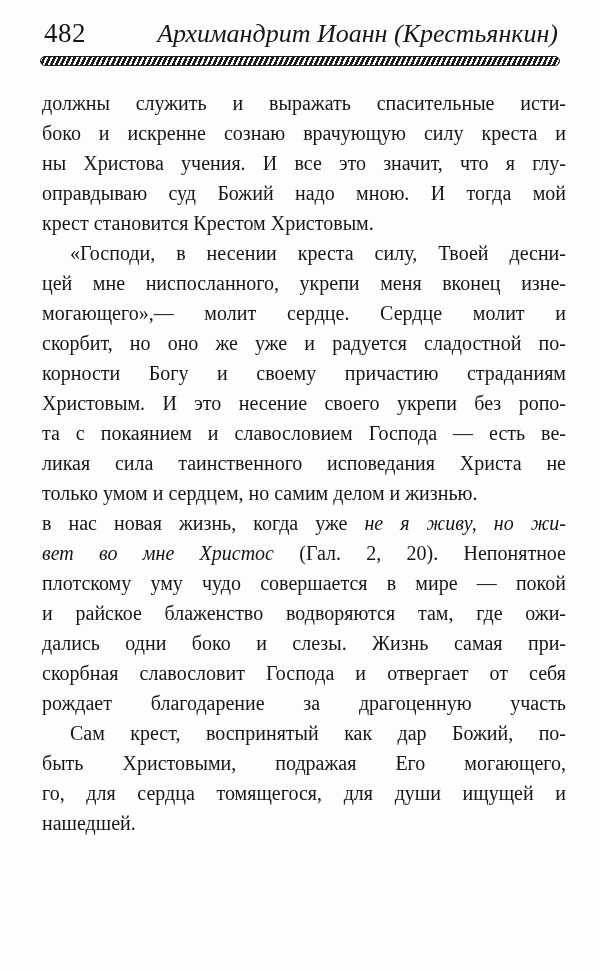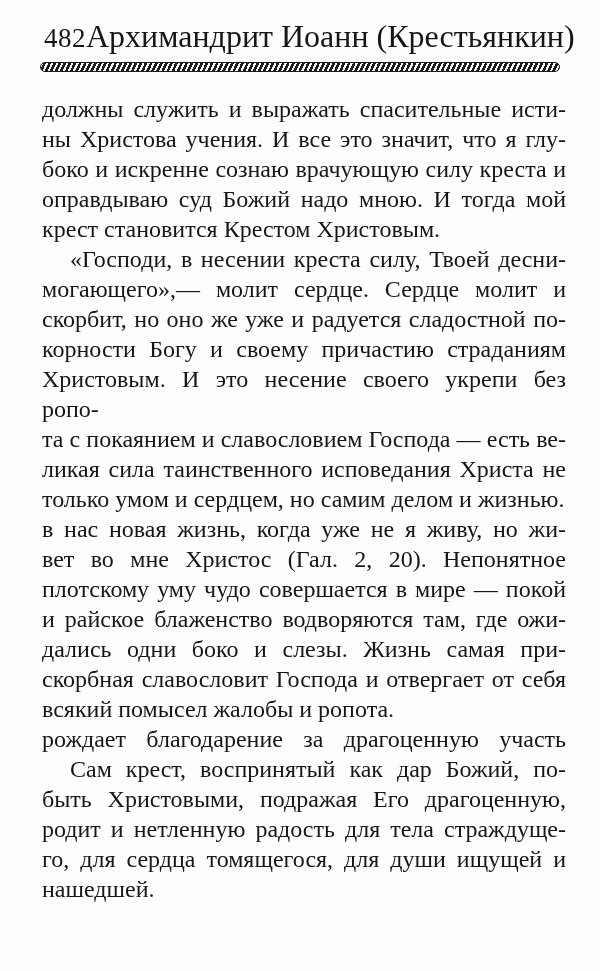--- a/index.html
+++ b/index.html
@@ -22,85 +22,86 @@
     display: flex;
     justify-content: space-between;
     align-items: baseline;
     padding: 18px 42px 0 44px;
   }
   .page-number {
     font-size: 27px;
     letter-spacing: 0.5px;
   }
   .running-title {
-    font-size: 32px;
+    font-style: italic;
+    font-size: 26px;
     white-space: nowrap;
   }
   .header-rule {
     height: 8px;
     margin: 7px 40px 0 40px;
     border: 1px solid #1c1c1c;
     border-radius: 5px;
     background: repeating-linear-gradient(
       115deg,
       #ffffff 0px, #ffffff 2px,
       #1c1c1c 2px, #1c1c1c 4.6px
     );
   }
   .body-text {
     padding: 22px 34px 0 42px;
-    font-size: 24px;
+    font-size: 20px;
     line-height: 30px;
   }
   .line {
     text-align: justify;
     text-align-last: justify;
     white-space: normal;
   }
   .line.last {
     text-align-last: left;
   }
   .line.indent {
     padding-left: 28px;
   }
   .italic {
+    font-style: italic;
   }
 </style>
 </head>
 <body>
 
 <div class="page">
   <div class="header-row">
     <span class="page-number">482</span>
     <span class="running-title">Архимандрит Иоанн (Крестьянкин)</span>
   </div>
 
   <div class="header-rule"></div>
 
   <div class="body-text">
       <div class="line"><span>должны служить и выражать спасительные исти-</span></div>
+      <div class="line"><span>боко и искренне сознаю врачующую силу креста и</span></div>
       <div class="line"><span>ны Христова учения. И все это значит, что я глу-</span></div>
-      <div class="line"><span>боко и искренне сознаю врачующую силу креста и</span></div>
       <div class="line"><span>оправдываю суд Божий надо мною. И тогда мой</span></div>
       <div class="line last"><span>крест становится Крестом Христовым.</span></div>
       <div class="line indent"><span>«Господи, в несении креста силу, Твоей десни-</span></div>
+      <div class="line"><span>цей мне ниспосланного, укрепи меня вконец изне-</span></div>
       <div class="line"><span>могающего»,— молит сердце. Сердце молит и</span></div>
       <div class="line"><span>скорбит, но оно же уже и радуется сладостной по-</span></div>
       <div class="line"><span>корности Богу и своему причастию страданиям</span></div>
       <div class="line"><span>Христовым. И это несение своего укрепи без ропо-</span></div>
       <div class="line"><span>та с покаянием и славословием Господа — есть ве-</span></div>
       <div class="line"><span>ликая сила таинственного исповедания Христа не</span></div>
       <div class="line last"><span>только умом и сердцем, но самим делом и жизнью.</span></div>
       <div class="line"><span>в нас новая жизнь, когда уже </span><span class="italic">не я живу, но жи-</span></div>
       <div class="line"><span class="italic">вет во мне Христос</span><span> (Гал. 2, 20). Непонятное</span></div>
       <div class="line"><span>плотскому уму чудо совершается в мире — покой</span></div>
       <div class="line"><span>и райское блаженство водворяются там, где ожи-</span></div>
       <div class="line"><span>дались одни боко и слезы. Жизнь самая при-</span></div>
       <div class="line"><span>скорбная славословит Господа и отвергает от себя</span></div>
-      <div class="line last"><span>всякий помысел жалобы и ропота.</span></div>
       <div class="line"><span>рождает благодарение за драгоценную участь</span></div>
       <div class="line indent"><span>Сам крест, воспринятый как дар Божий, по-</span></div>
-      <div class="line"><span>быть Христовыми, подражая Его драгоценную,</span></div>
-      <div class="line"><span>родит и нетленную радость для тела страждуще-</span></div>
+      <div class="line"><span>быть Христовыми, подражая Его могающего,</span></div>
       <div class="line"><span>го, для сердца томящегося, для души ищущей и</span></div>
       <div class="line last"><span>нашедшей.</span></div>
     </div>
 </div>
 
 </body></html>

